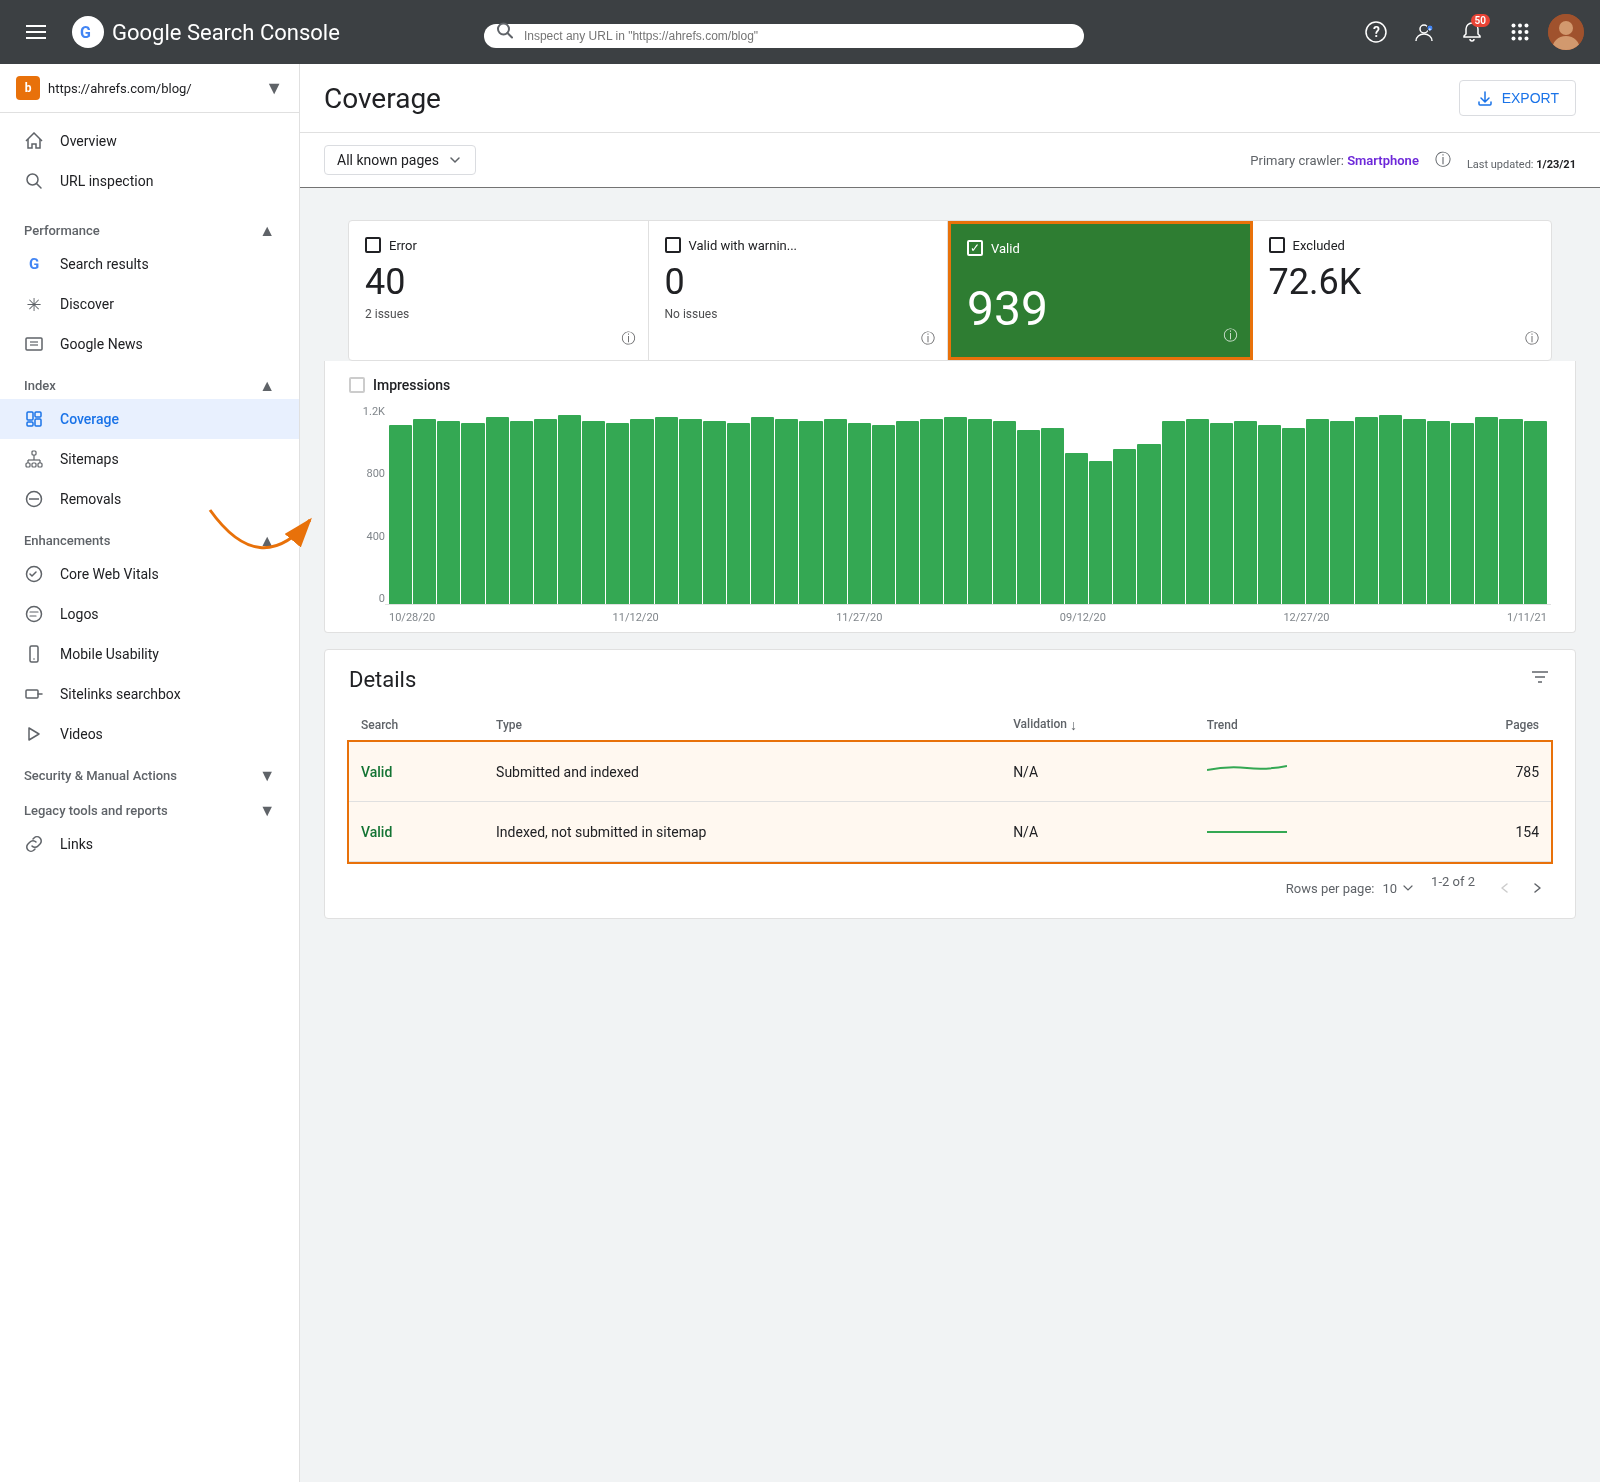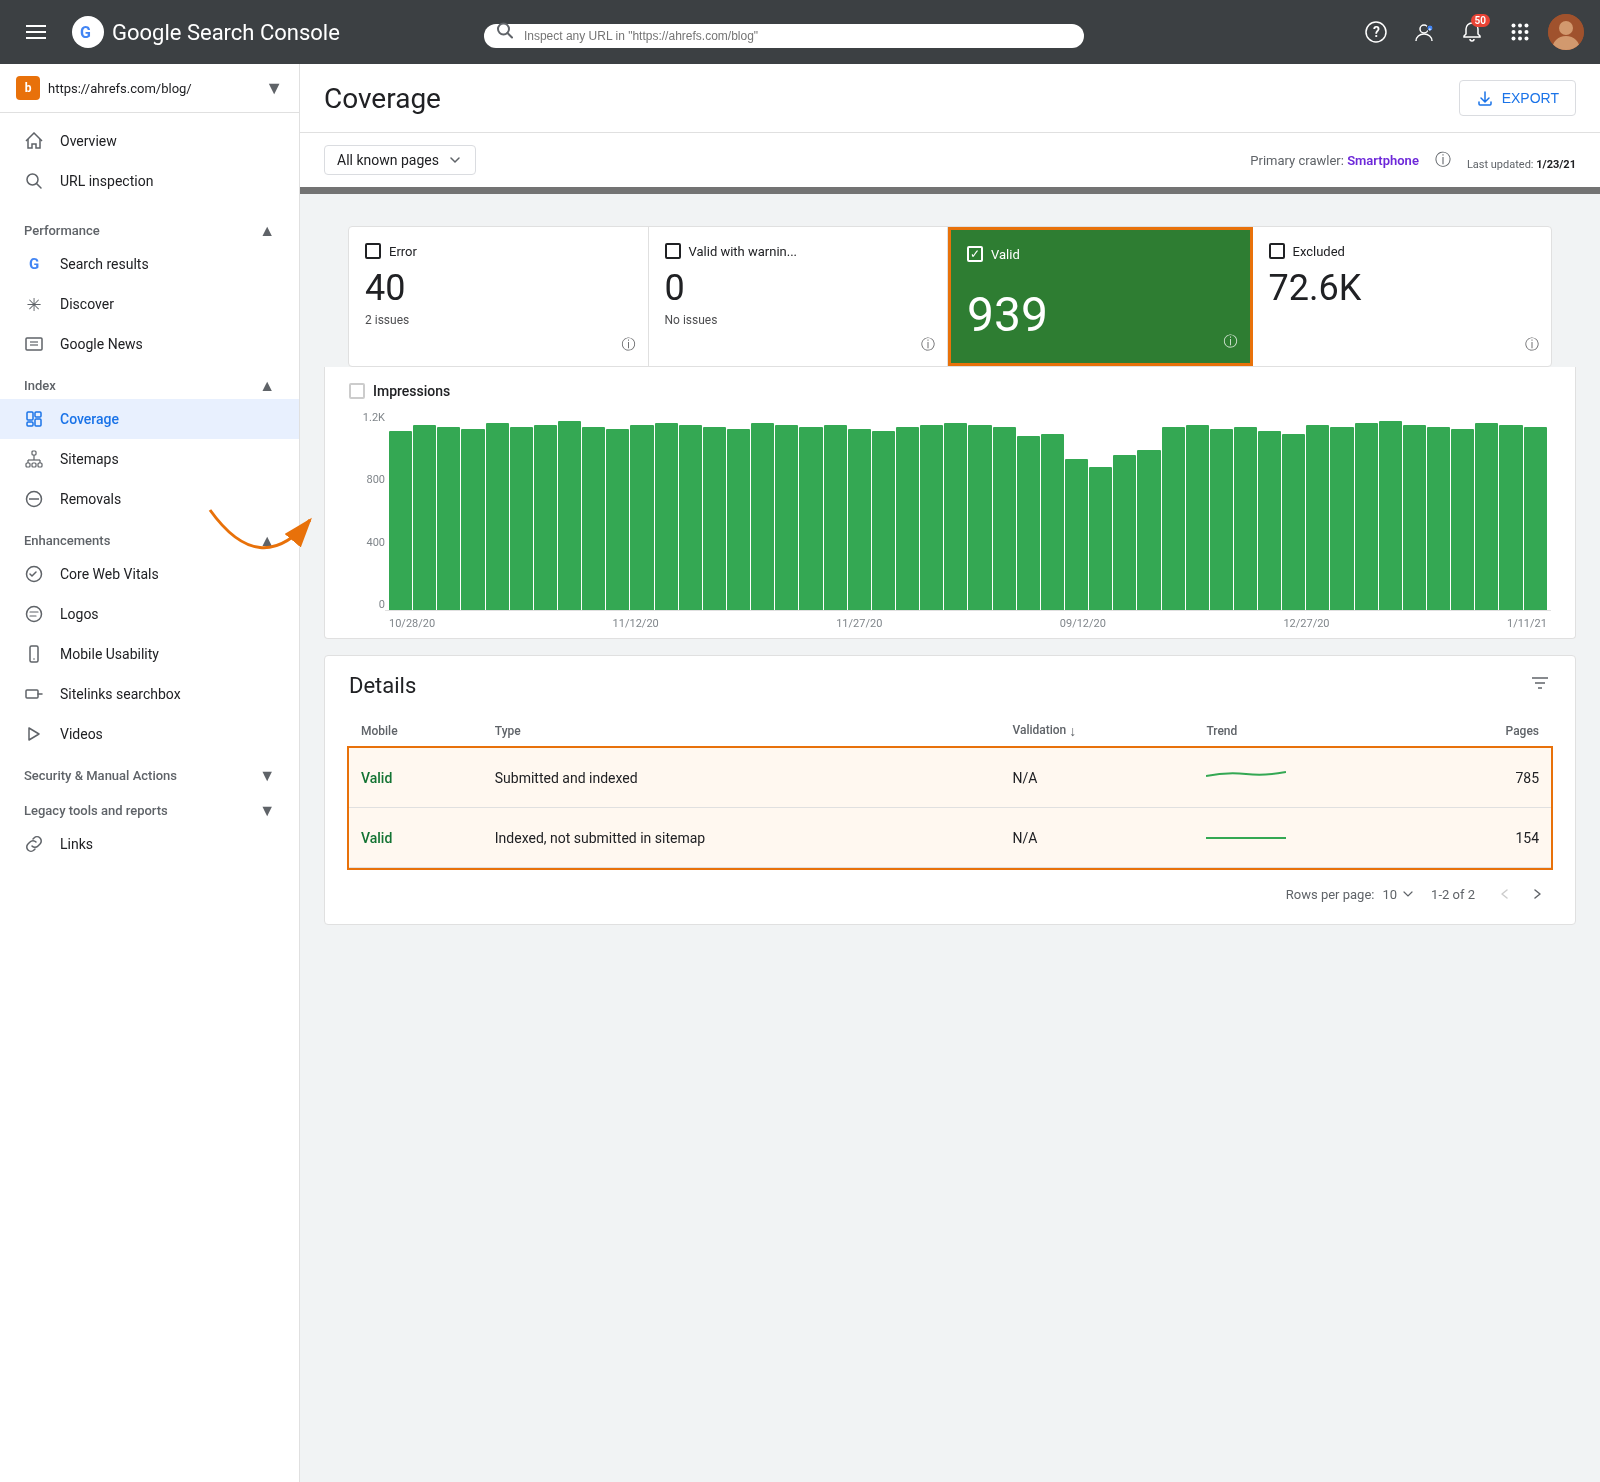--- a/index.html
+++ b/index.html
@@ -36,21 +36,21 @@
     .nav-section-header { display: flex; align-items: center; justify-content: space-between; padding: 12px 24px 4px; cursor: pointer; }
     .nav-section-title { font-size: 13px; color: #5f6368; font-weight: 500; text-transform: none; }
     .section-chevron { color: #5f6368; font-size: 16px; }
 
     
     .content-header { background: #fff; padding: 16px 24px; display: flex; align-items: center; justify-content: space-between; border-bottom: 1px solid #e0e0e0; }
     .page-title { font-size: 28px; font-weight: 400; color: #202124; }
     .export-btn { display: flex; align-items: center; gap: 8px; padding: 8px 16px; border: 1px solid #dadce0; border-radius: 4px; background: #fff; cursor: pointer; font-size: 14px; color: #1a73e8; font-weight: 500; }
 
     
-    .filter-bar { background: #fff; padding: 12px 24px; display: flex; align-items: center; gap: 24px; border-bottom: 7px solid #737373; }
+    .filter-bar { background: #fff; padding: 12px 24px; display: flex; align-items: center; gap: 24px; border-bottom: 1px solid #737373; }
     .filter-dropdown { display: flex; align-items: center; gap: 8px; border: 1px solid #dadce0; border-radius: 4px; padding: 6px 12px; cursor: pointer; font-size: 14px; color: #202124; background: #fff; }
     .primary-crawler { font-size: 13px; color: #5f6368; }
     .primary-crawler strong { color: #6d28d9; font-weight: 600; }
     .last-updated { font-size: 11px; color: #5f6368; margin-top: 8px; }
     .last-updated strong { color: #202124; }
     .help-icon { color: #5f6368; font-size: 16px; cursor: pointer; }
 
     
     .cards-row { display: flex; gap: 0; background: #fff; margin: 16px 24px 0; border: 1px solid #e0e0e0; border-radius: 4px; overflow: hidden; }
     .card { flex: 1; padding: 16px; border-right: 1px solid #e0e0e0; position: relative; }
@@ -68,21 +68,21 @@
     
     .details-section { background: #fff; margin: 16px 24px; padding: 16px 24px; border: 1px solid #e0e0e0; border-radius: 4px; }
     .details-header { display: flex; align-items: center; justify-content: space-between; margin-bottom: 16px; }
     .details-title { font-size: 22px; font-weight: 400; }
     .filter-icon { color: #5f6368; font-size: 20px; cursor: pointer; }
     .table { width: 100%; border-collapse: collapse; }
     .table th { font-size: 12px; color: #5f6368; font-weight: 500; padding: 8px 12px; text-align: left; border-bottom: 1px solid #e0e0e0; }
     .table td { font-size: 14px; color: #202124; padding: 16px 12px; border-bottom: 1px solid #e0e0e0; }
     .table .sort-icon { font-size: 14px; vertical-align: middle; }
     .status-valid { color: #137333; font-weight: 500; }
-    .pagination-row { display: flex; align-items: center; justify-content: flex-end; margin-top: 12px; gap: 16px; }
+    .pagination-row { display: flex; justify-content: flex-end; margin-top: 12px; gap: 16px; }
     .rows-per-page { display: flex; align-items: center; gap: 8px; color: #5f6368; font-size: 13px; }
     .page-nav { display: flex; align-items: center; gap: 4px; }
     .page-nav-btn { width: 28px; height: 28px; display: flex; align-items: center; justify-content: center; cursor: pointer; color: #5f6368; border-radius: 50%; }
     .page-nav-btn.disabled { color: #ccc; cursor: default; }
     .rows-count { font-size: 13px; color: #5f6368; }
     tr.highlighted td { background: #fff8f0; }
 
     
     .trend-svg { width: 80px; height: 24px; }
   </style>
@@ -502,21 +502,21 @@
                 <line x1="3" y1="6" x2="19" y2="6" stroke="#5f6368" stroke-width="1.5"></line>
                 <line x1="6" y1="11" x2="16" y2="11" stroke="#5f6368" stroke-width="1.5"></line>
                 <line x1="9" y1="16" x2="13" y2="16" stroke="#5f6368" stroke-width="1.5"></line>
               </svg>
           </span>
         </div>
 
         <table class="table">
           <thead>
             <tr>
-              <th>Mobile</th>
+              <th>Search</th>
               <th>Type</th>
               <th style="cursor:pointer;">
                 <span>Validation</span>
                 <span class="sort-icon">↓</span>
               </th>
               <th>Trend</th>
               <th style="text-align:right;">Pages</th>
             </tr>
           </thead>
           <tbody style="outline: rgb(232, 113, 10) solid 2px; display: table-row-group;">

